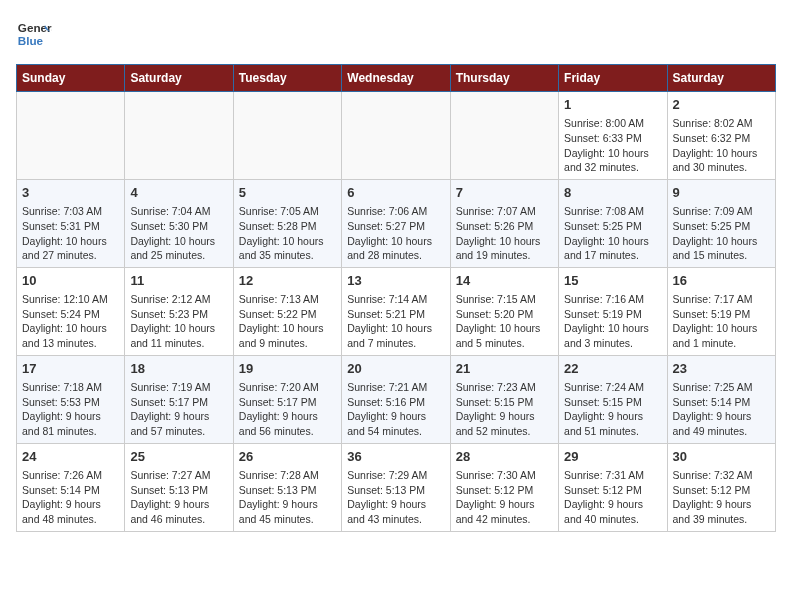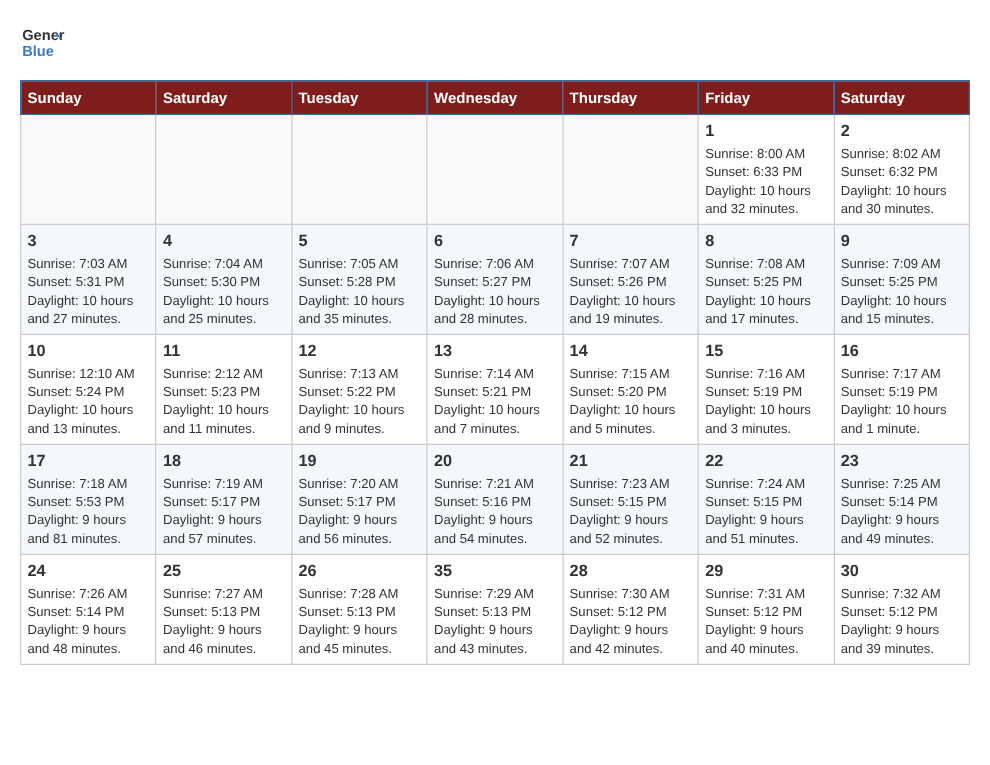--- a/index.html
+++ b/index.html
@@ -295,21 +295,21 @@
           <div>and 46 minutes.</div>
         </td>
         <td>
           <span class="day-number">26</span>
           <div>Sunrise: 7:28 AM</div>
           <div>Sunset: 5:13 PM</div>
           <div>Daylight: 9 hours</div>
           <div>and 45 minutes.</div>
         </td>
         <td>
-          <span class="day-number">35</span>
+          <span class="day-number">36</span>
           <div>Sunrise: 7:29 AM</div>
           <div>Sunset: 5:13 PM</div>
           <div>Daylight: 9 hours</div>
           <div>and 43 minutes.</div>
         </td>
         <td>
           <span class="day-number">28</span>
           <div>Sunrise: 7:30 AM</div>
           <div>Sunset: 5:12 PM</div>
           <div>Daylight: 9 hours</div>

